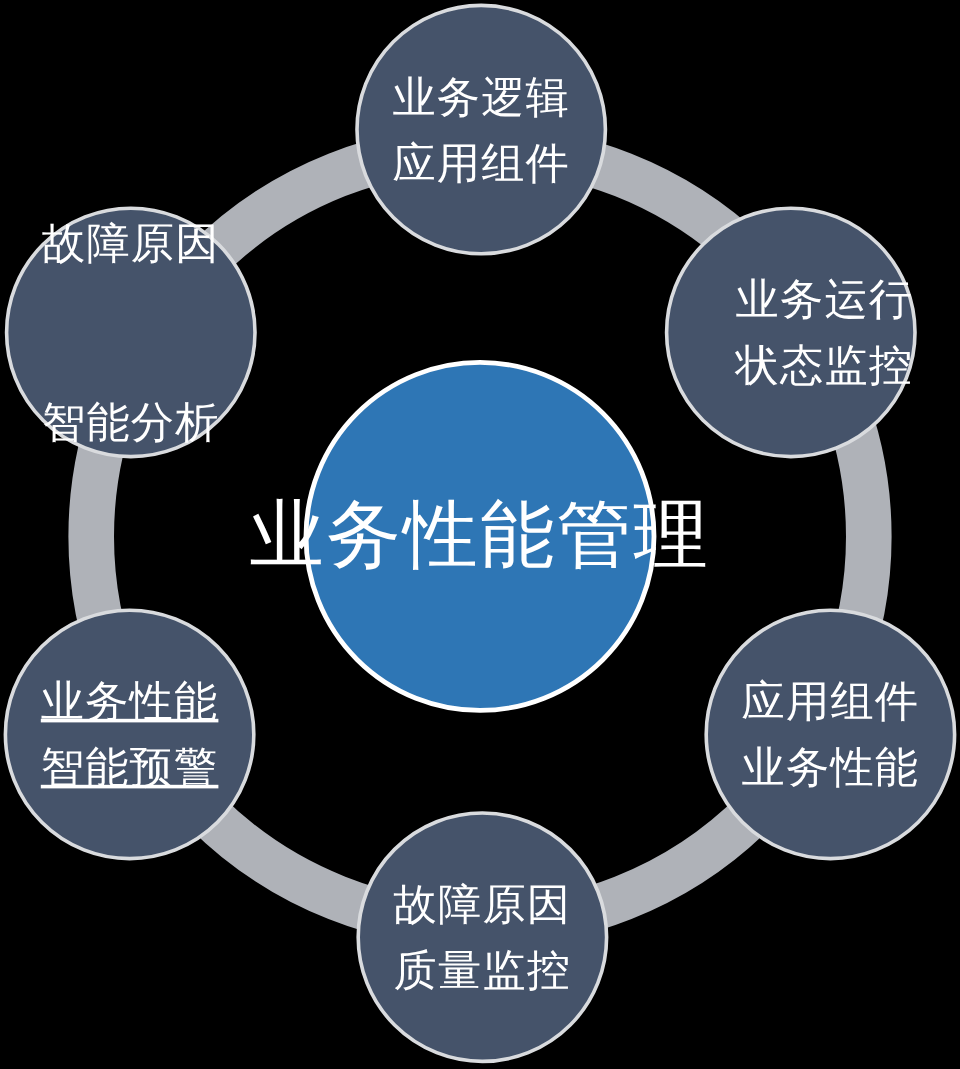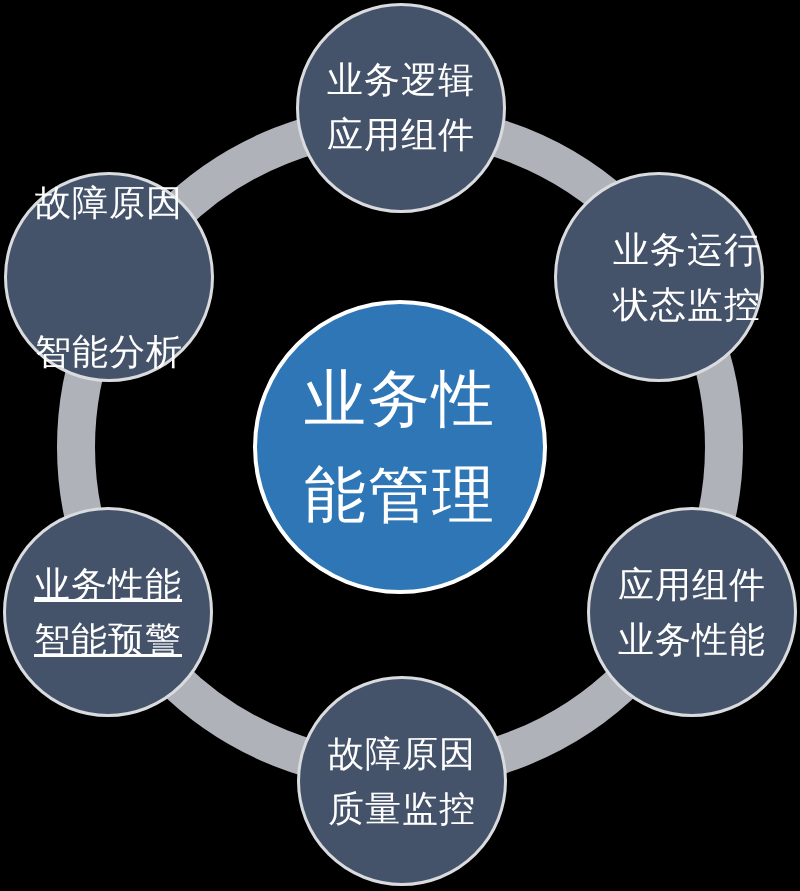--- a/index.html
+++ b/index.html
@@ -42,39 +42,38 @@
     flex-direction: column;
     justify-content: center;
     align-items: center;
     text-align: center;
     color: var(--text, #ffffff);
     font-size: 36px;
     line-height: 55px;
     letter-spacing: 1px;
     white-space: nowrap;
   }
-  .pos-top          { left: 296px; top: 3px; font-family: Liberation Serif, serif;   }
+  .pos-top          { left: 296px; top: 3px;   }
   .pos-top-right    { left: 554px; top: 172px; align-items: flex-end; }
   .pos-bottom-right { left: 587px; top: 507px; }
   .pos-bottom       { left: 297px; top: 676px; }
   .pos-bottom-left  { left: 3px;   top: 507px; text-decoration: underline; }
   .pos-top-left     { left: 4px;   top: 172px; justify-content: space-between; }
 
   
   .hub {
     position: absolute;
     left: 253px;
     top: 300px;
     width: 294px;
     height: 294px;
     border-radius: 50%;
     background: var(--hub-fill, #2e76b5);
     border: 4px solid var(--hub-border, #ffffff);
     display: flex;
-    flex-direction: column;
     justify-content: center;
     align-items: center;
     text-align: center;
     color: var(--text, #ffffff);
     font-size: 62px;
     line-height: 96px;
     letter-spacing: 2px;
     white-space: nowrap;
   }
 </style>

